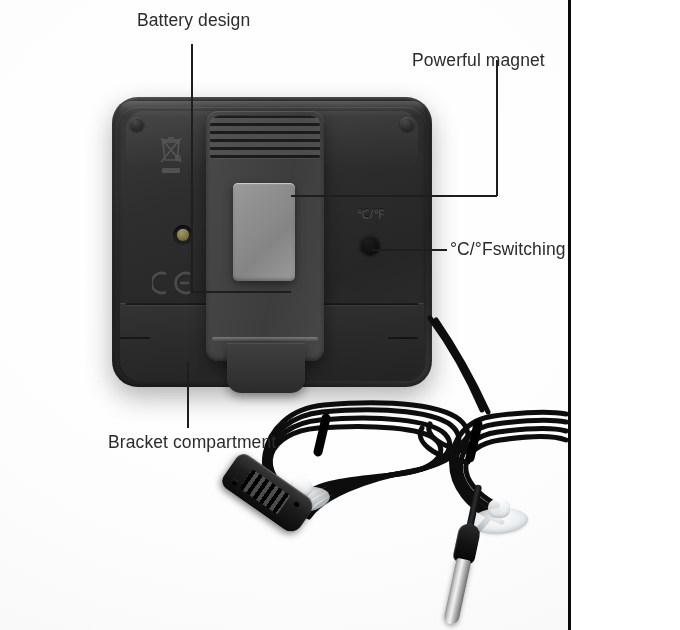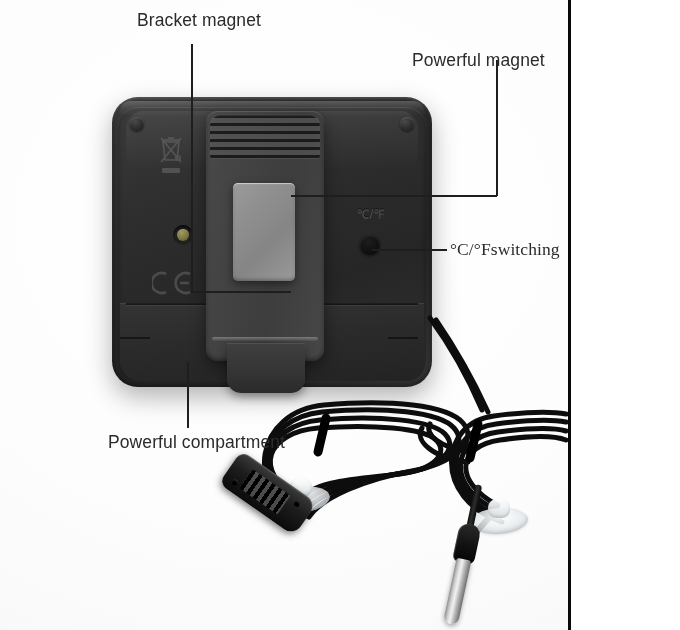--- a/index.html
+++ b/index.html
@@ -24,21 +24,21 @@
     position:absolute;left:571px;top:0;width:109px;height:630px;background:#ffffff;
   }
 
   
   .label{
     position:absolute;color:#2b2b2b;font-size:17.5px;letter-spacing:.1px;
     white-space:nowrap;line-height:1;
   }
   .lbl-bracket{left:137px;top:12px;}
   .lbl-magnet{left:412px;top:28px;margin-top:24px;}
-  .lbl-switch{left:450px;top:241px;font-family:Liberation Serif, serif;}
+  .lbl-switch{left:450px;top:241px;}
   .lbl-battery{left:108px;top:434px;}
 
   
   .lead{position:absolute;background:#1e1e1e;}
   .lead-v{width:1.6px;}
   .lead-h{height:1.6px;}
 
   
   .ld-bracket-v{left:191px;top:44px;height:249px;}
   .ld-bracket-h{left:191px;top:291px;width:100px;}
@@ -355,22 +355,22 @@
       <div class="probe-steel"></div>
     </div>
 
     <div class="lead lead-v ld-bracket-v"></div>
     <div class="lead lead-h ld-bracket-h"></div>
     <div class="lead lead-v ld-magnet-v"></div>
     <div class="lead lead-h ld-magnet-h"></div>
     <div class="lead lead-h ld-switch-h"></div>
     <div class="lead lead-v ld-battery-v"></div>
 
-    <div class="label lbl-bracket">Bracket magnet</div>
+    <div class="label lbl-bracket">Battery design</div>
     <div class="label lbl-magnet">Powerful magnet</div>
     <div class="label lbl-switch">°C/°Fswitching</div>
-    <div class="label lbl-battery">Powerful compartment</div>
+    <div class="label lbl-battery">Bracket compartment</div>
 
   </div>
 
   <div class="right-rule"></div>
   <div class="right-blank"></div>
 </div>
 
 </body></html>

